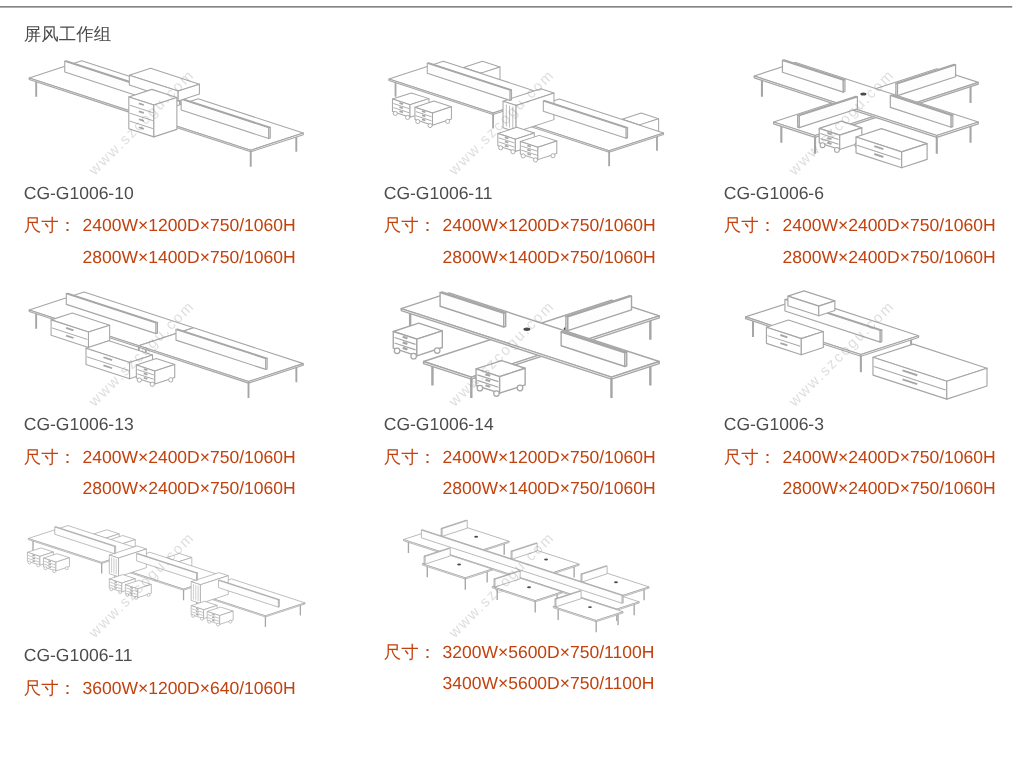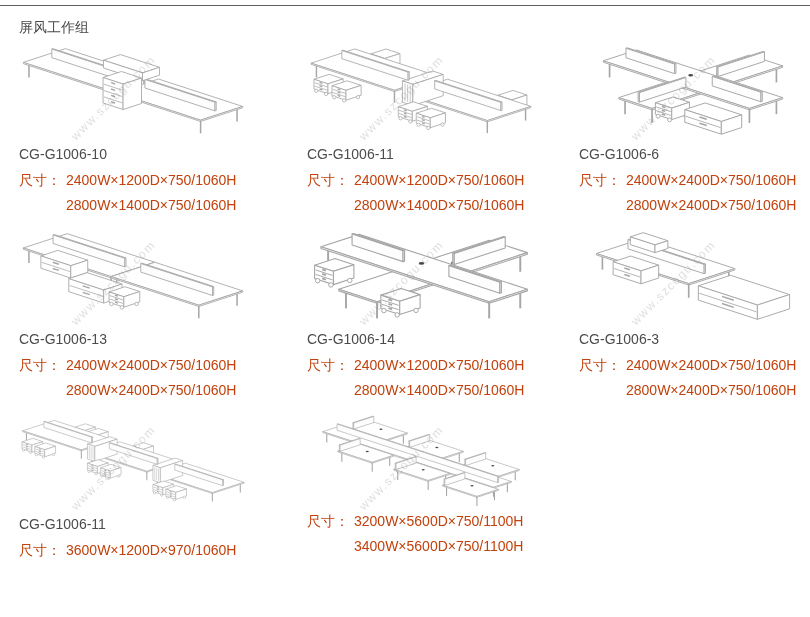--- a/index.html
+++ b/index.html
@@ -561,21 +561,21 @@
             <ellipse cx="154.00799999999998" cy="91.02" rx="1.6" ry="1.6" fill="#fff" stroke="#a6a6a6" stroke-width="0.7"></ellipse>
             <ellipse cx="163.57600000000002" cy="94.13999999999999" rx="1.6" ry="1.6" fill="#fff" stroke="#a6a6a6" stroke-width="0.7"></ellipse>
             <ellipse cx="177.19199999999998" cy="90.9" rx="1.6" ry="1.6" fill="#fff" stroke="#a6a6a6" stroke-width="0.7"></ellipse>
           </svg>
       <span class="wm">www.szcogu.com</span>
     </div>
     <div class="code">CG-G1006-11</div>
     <div class="specs">
       <span class="spec-label">尺寸：</span>
       <span class="spec-lines">
-            <span>3600W×1200D×970/1060H</span>
+            <span>3600W×1200D×640/1060H</span>
           </span>
     </div>
   </figure>
 
   <figure class="product" style="margin:0">
     <div class="pic">
       <svg xmlns="http://www.w3.org/2000/svg" aria-label="eight-seat-spine-cluster-workstation" viewBox="-61.040000915527344 -19.119999885559082 260.08001708984375 123.13999938964844" preserveAspectRatio="xMidYMid meet">
             <line x1="7.359999999999999" y1="7.68" x2="7.359999999999999" y2="-4.92" stroke="#a6a6a6" stroke-width="1.4"></line>
             <line x1="46.367999999999995" y1="20.399999999999995" x2="46.367999999999995" y2="7.799999999999995" stroke="#a6a6a6" stroke-width="1.4"></line>
             <line x1="-15.088000000000005" y1="15" x2="-15.088000000000005" y2="2.4000000000000004" stroke="#a6a6a6" stroke-width="1.4"></line>

